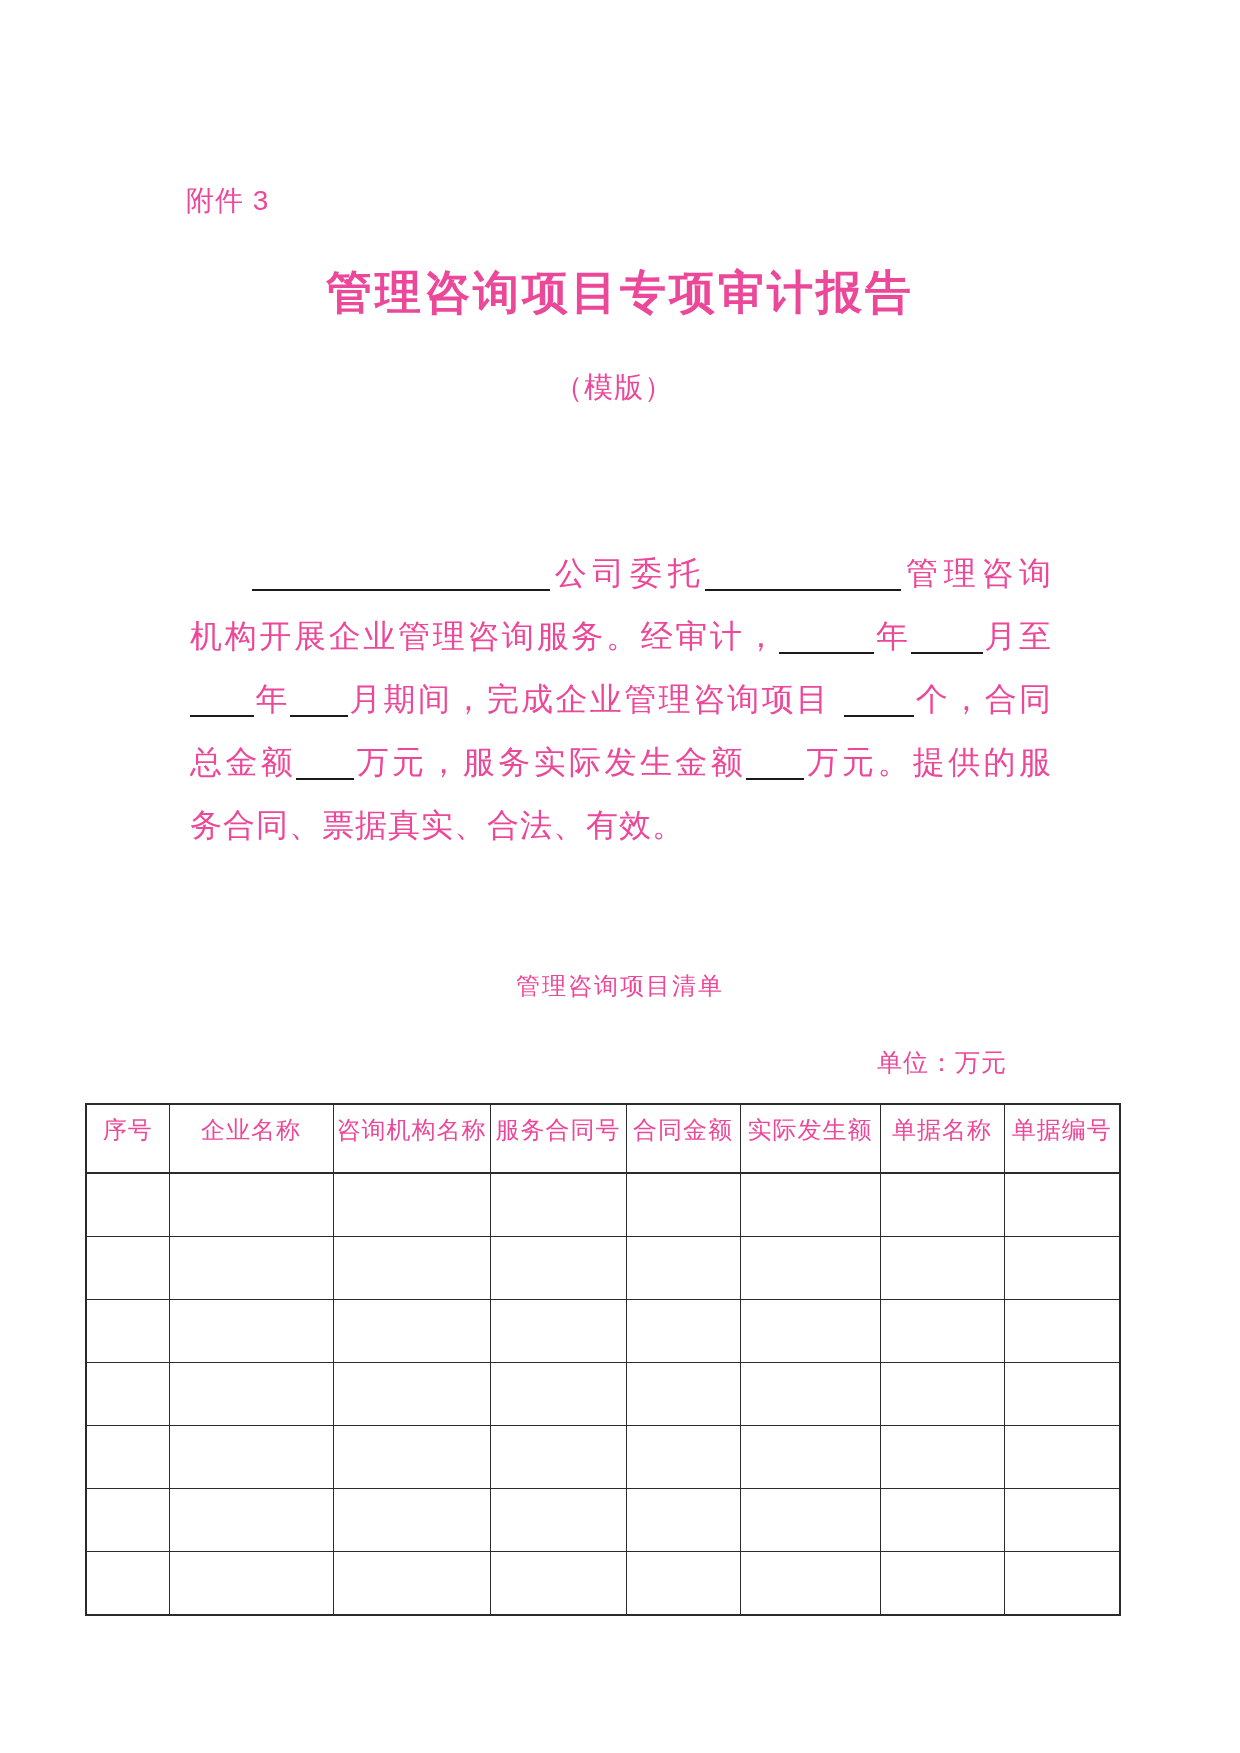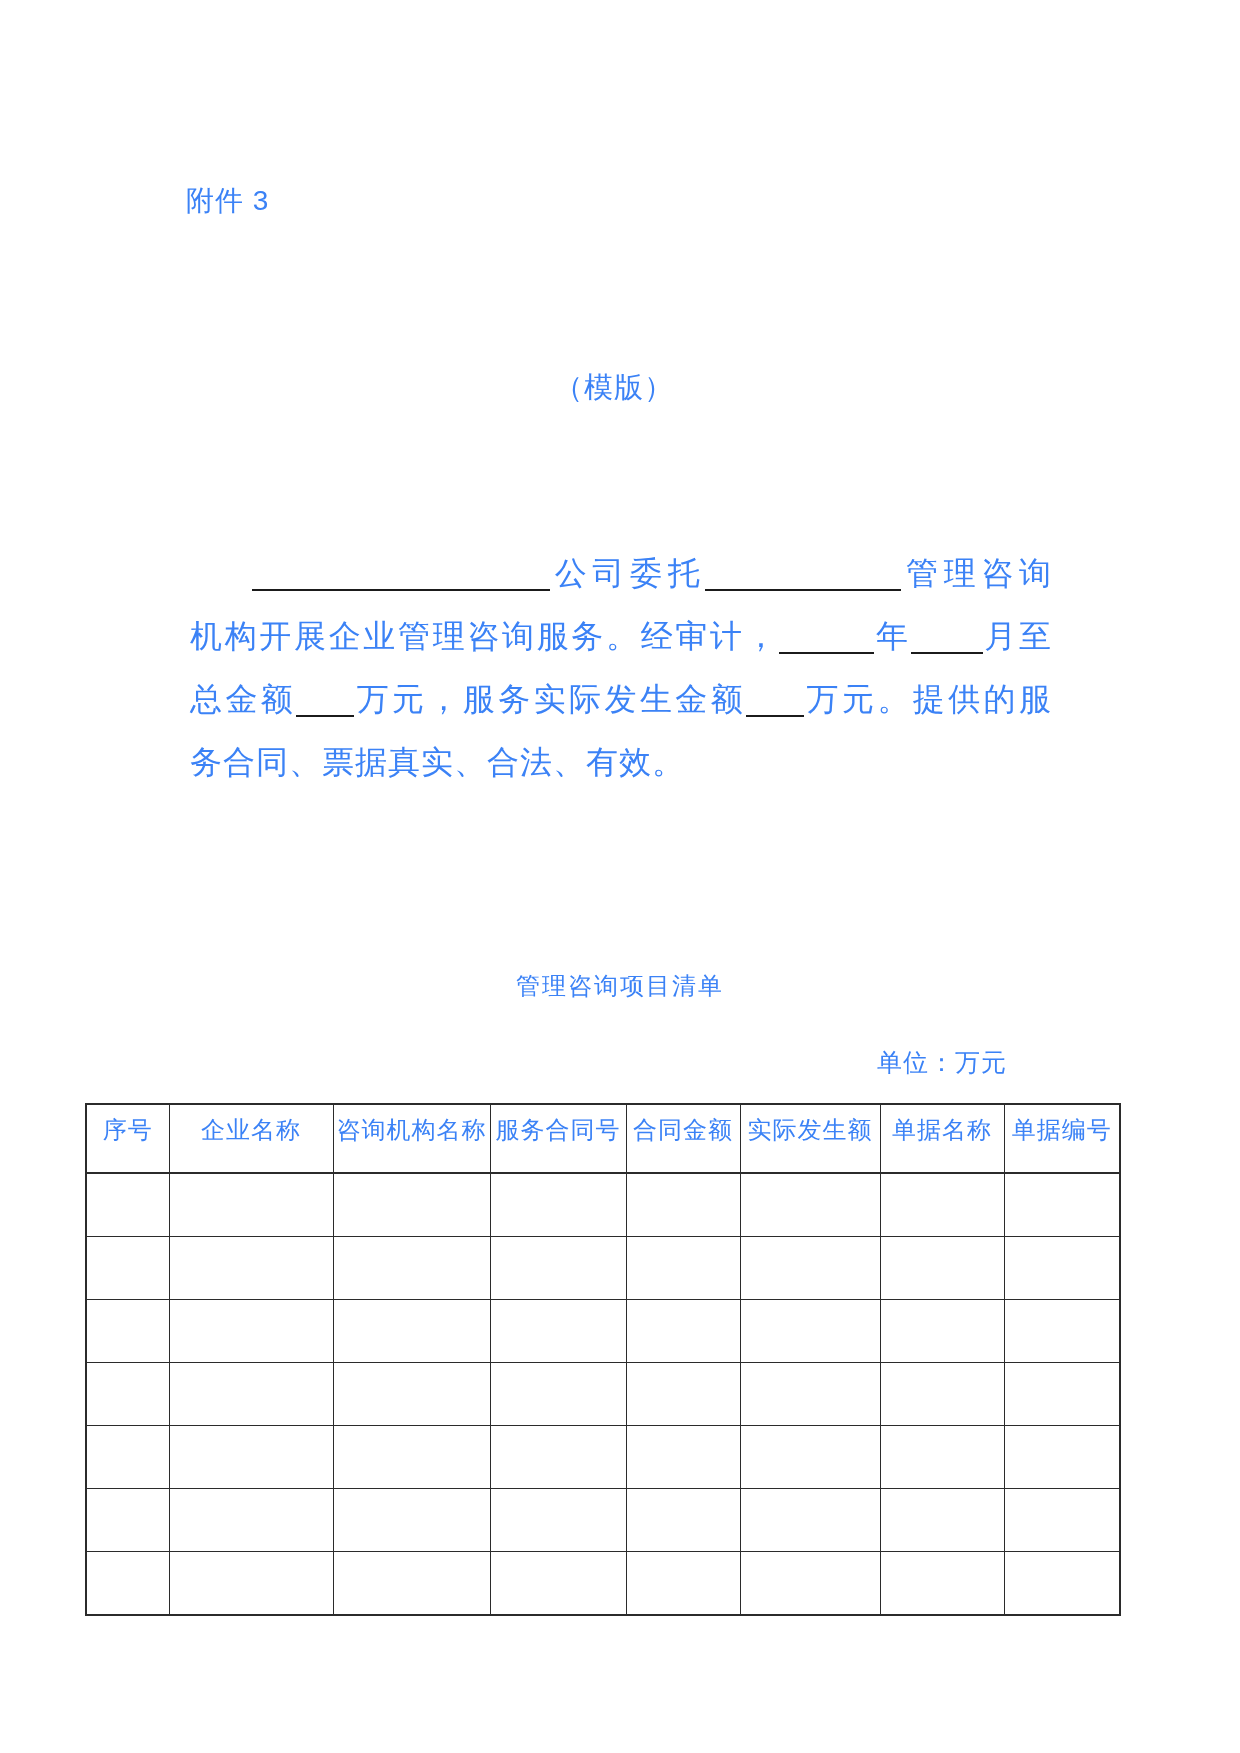--- a/index.html
+++ b/index.html
@@ -1,21 +1,21 @@
 <!DOCTYPE html>
 <html><head>
 <meta charset="utf-8">
 <style>
   html,body{margin:0;padding:0;background:#e8e8e8;}
   .page{
     position:relative;
     width:1240px;height:1753px;
     margin:0 auto;
     background:#ffffff;
-    color:#3b82f6;
+    color:#ec4899;
     font-family:"Liberation Serif","DejaVu Serif",serif;
     overflow:hidden;
   }
   .attachment-label{
     position:absolute;left:186px;top:182px;
     font-family:"Liberation Sans","DejaVu Sans",sans-serif;
     font-size:28px;font-weight:500;letter-spacing:1px;
   }
   .doc-title{
     position:absolute;left:0;right:0;top:262px;
@@ -68,26 +68,28 @@
     border:1px solid #2b2b2b;
   }
 </style>
 </head>
 <body>
 
 <div class="page">
 
   <div class="attachment-label">附件 3</div>
 
+  <div class="doc-title">管理咨询项目专项审计报告</div>
 
   <div class="doc-subtitle">（模版）</div>
 
   <div class="body-paragraph">
       <div class="para-line justify"><span class="spacer" style="width: 62px;"></span><span class="blank" style="width: 298px;"></span><span>公司委托</span><span class="blank" style="width: 196px;"></span><span>管理咨询</span></div>
       <div class="para-line justify"><span>机构开展企业管理咨询服务。经审计，</span><span class="blank" style="width: 95px;"></span><span>年</span><span class="blank" style="width: 72px;"></span><span>月至</span></div>
+      <div class="para-line justify"><span class="blank" style="width: 64px;"></span><span>年</span><span class="blank" style="width: 58px;"></span><span>月期间，完成企业管理咨询项目</span><span class="spacer" style="width: 14px;"></span><span class="blank" style="width: 70px;"></span><span>个，合同</span></div>
       <div class="para-line justify"><span>总金额</span><span class="blank" style="width: 58px;"></span><span>万元，服务实际发生金额</span><span class="blank" style="width: 58px;"></span><span>万元。提供的服</span></div>
       <div class="para-line"><span>务合同、票据真实、合法、有效。</span></div>
     </div>
 
   <div class="list-title">管理咨询项目清单</div>
 
   <div class="unit-label">单位：万元</div>
 
   <table class="project-table">
     <colgroup>

